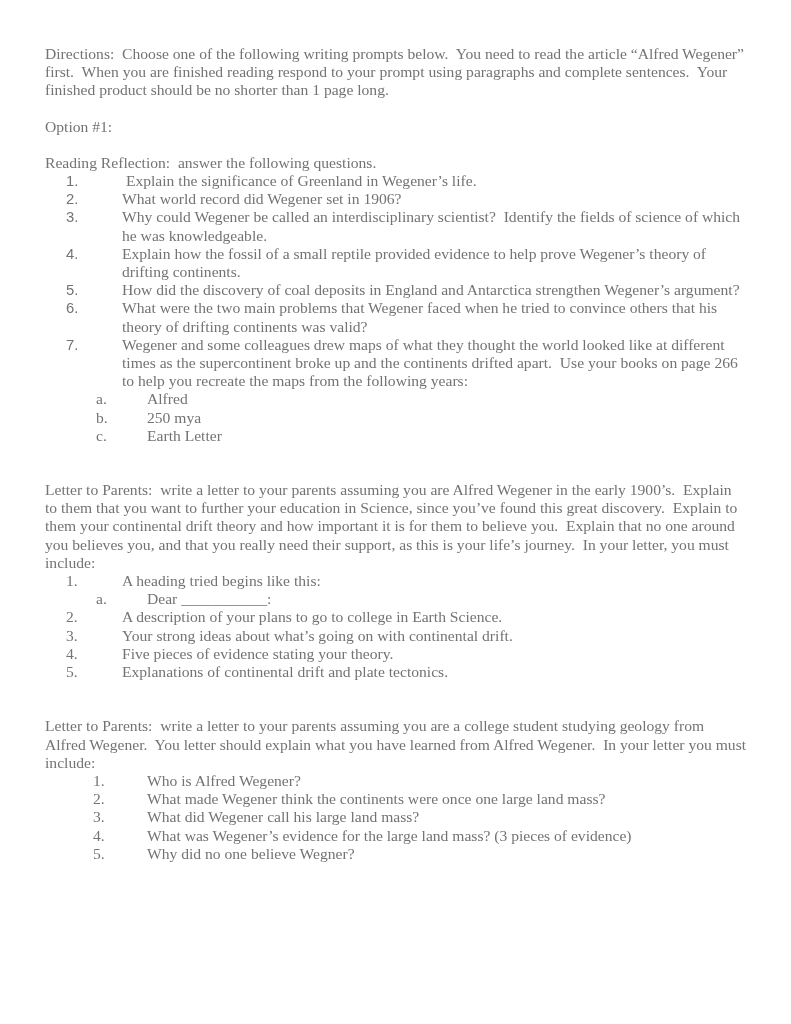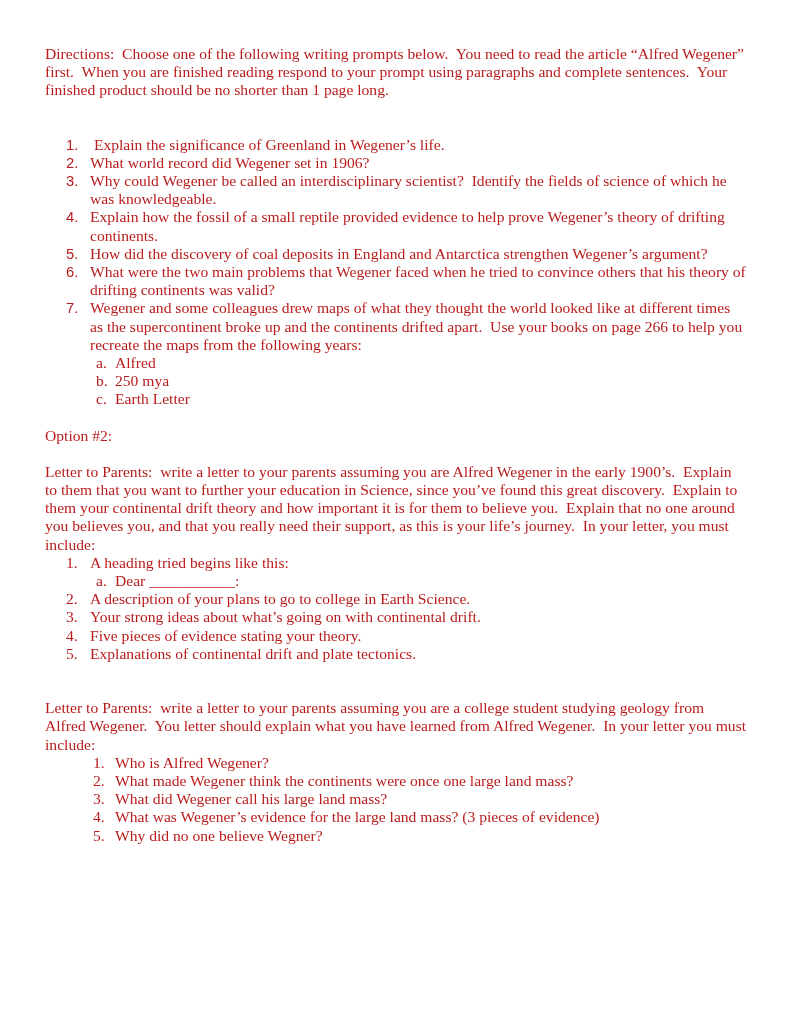--- a/index.html
+++ b/index.html
@@ -6,50 +6,52 @@
   .page {
     position: relative;
     width: 791px;
     height: 1024px;
     background: #ffffff;
     box-sizing: border-box;
     padding: 45px 44px 0 45px;
     font-family: "Liberation Serif", serif;
     font-size: 15.6px;
     line-height: 18.2px;
-    color: #b91c1c;
+    color: #737373;
     overflow: hidden;
   }
   .para { white-space: pre-wrap; }
   .gap { height: 18px; }
   .li { display: flex; align-items: flex-start; }
   .li .num { flex: 0 0 auto; white-space: pre; }
-  .li .txt { flex: 1 1 auto; white-space: pre-wrap; }
+  .li .txt { flex: 1 1 auto; white-space: pre-wrap; margin-left: 32px; }
   
   .l1 { margin-left: 21px; }
   .l1 .num { width: 24px; }
   
   .l2 { margin-left: 51px; }
   .l2 .num { width: 19px; }
   
   .l3 { margin-left: 48px; }
   .l3 .num { width: 22px; }
   
   .sans { font-family: "Liberation Sans", sans-serif; font-size: 14.8px; }
 </style>
 </head>
 <body>
 
 <div class="page">
 
   <div class="para">Directions:  Choose one of the following writing prompts below.  You need to read the article “Alfred Wegener” first.  When you are finished reading respond to your prompt using paragraphs and complete sentences.  Your finished product should be no shorter than 1 page long.</div>
 
   <div class="gap"></div>
+  <div class="para">Option #1:</div>
   <div class="gap"></div>
 
+  <div class="para">Reading Reflection:  answer the following questions.</div>
 
   <div class="li l1">
     <span class="num sans">1.</span>
     <span class="txt"> Explain the significance of Greenland in Wegener’s life.</span>
   </div>
   <div class="li l1">
     <span class="num sans">2.</span>
     <span class="txt">What world record did Wegener set in 1906?</span>
   </div>
   <div class="li l1">
@@ -79,21 +81,20 @@
   <div class="li l2">
     <span class="num">b.</span>
     <span class="txt">250 mya</span>
   </div>
   <div class="li l2">
     <span class="num">c.</span>
     <span class="txt">Earth Letter</span>
   </div>
 
   <div class="gap"></div>
-  <div class="para">Option #2:</div>
   <div class="gap"></div>
 
   <div class="para">Letter to Parents:  write a letter to your parents assuming you are Alfred Wegener in the early 1900’s.  Explain to them that you want to further your education in Science, since you’ve found this great discovery.  Explain to them your continental drift theory and how important it is for them to believe you.  Explain that no one around you believes you, and that you really need their support, as this is your life’s journey.  In your letter, you must include:</div>
 
   <div class="li l1">
     <span class="num">1.</span>
     <span class="txt">A heading tried begins like this:</span>
   </div>
   <div class="li l2">
     <span class="num">a.</span>

